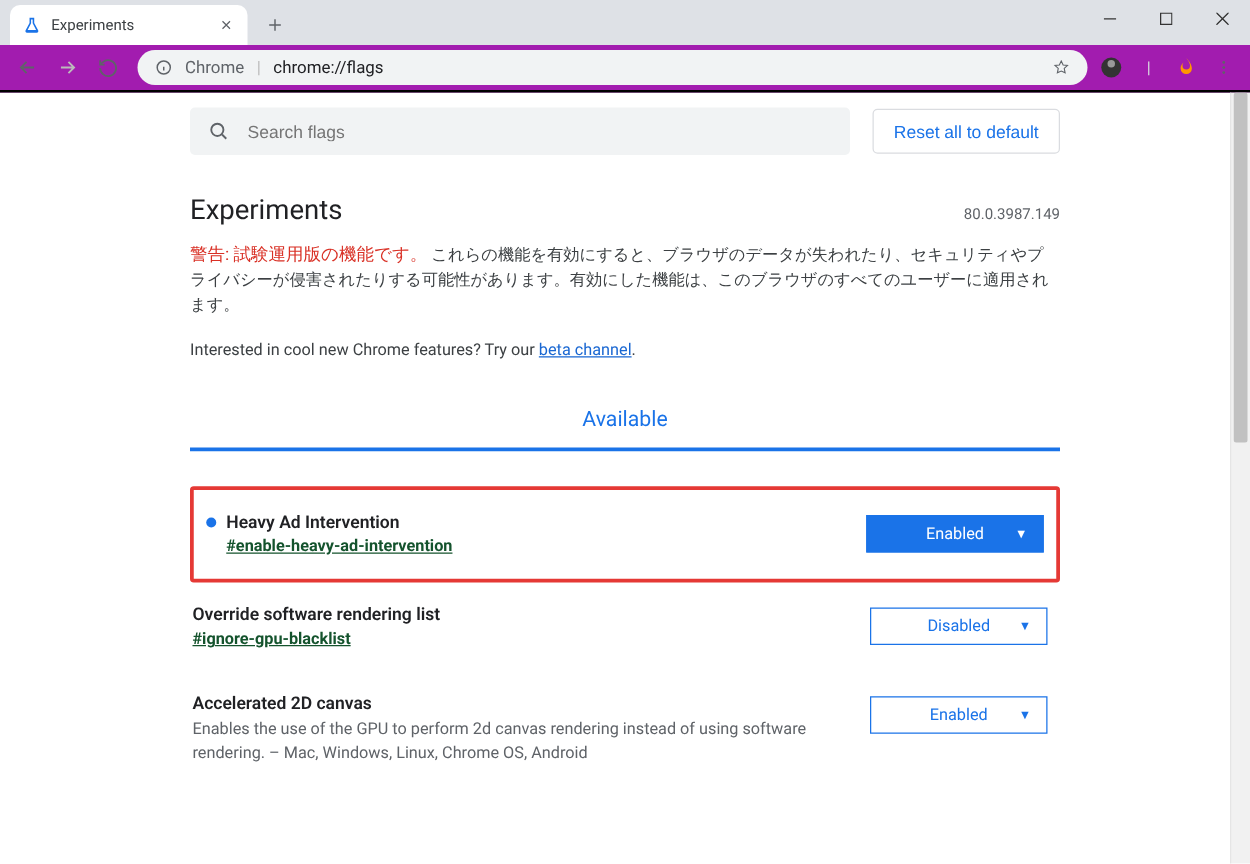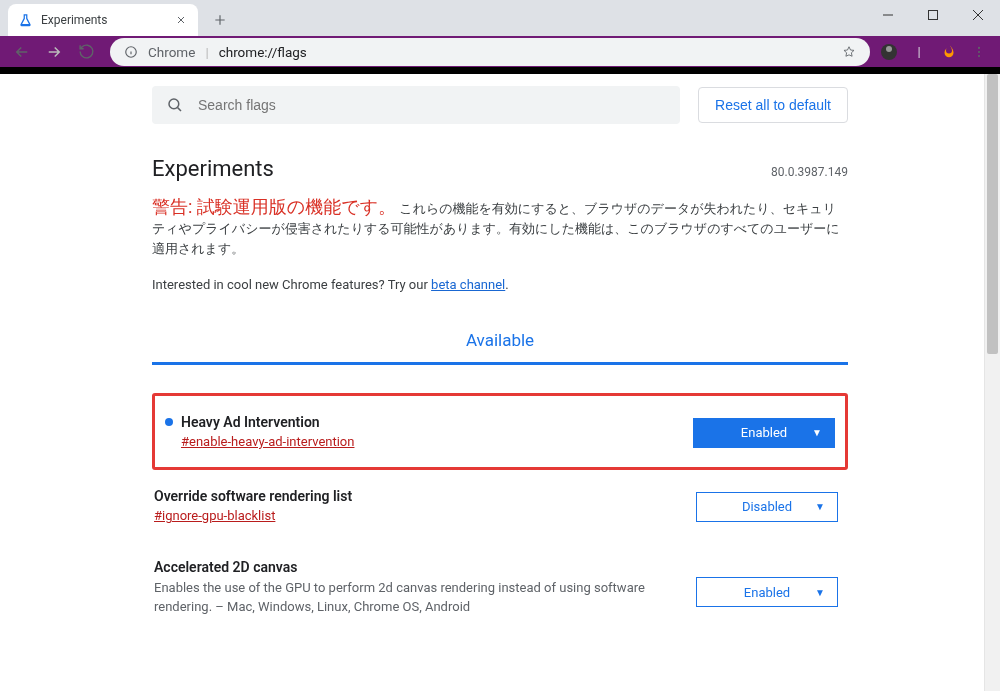--- a/index.html
+++ b/index.html
@@ -10,21 +10,21 @@
   .tab { background: #fff; height: 32px; border-radius: 8px 8px 0 0; display: flex; align-items: center; padding: 0 10px; min-width: 190px; gap: 8px; position: relative; }
   .tab-favicon { width: 15px; height: 15px; color: #1a73e8; }
   .tab-title { font-size: 12px; color: #3c4043; flex: 1; }
   .tab-close { width: 14px; height: 14px; display: flex; align-items: center; justify-content: center; color: #5f6368; border-radius: 50%; }
   .new-tab { width: 28px; height: 28px; display: flex; align-items: center; justify-content: center; color: #5f6368; margin-left: 8px; margin-bottom: 2px; border-radius: 50%; }
   .win-controls { position: absolute; right: 0; top: 0; display: flex; }
   .win-btn { width: 45px; height: 30px; display: flex; align-items: center; justify-content: center; color: #333; }
   .win-btn svg { width: 10px; height: 10px; }
 
   
-  .toolbar { height: 38px; background: #701a75; display: flex; align-items: center; padding: 0 8px; gap: 4px; border-bottom: 7px solid #000000; }
+  .toolbar { height: 38px; background: #a21caf; display: flex; align-items: center; padding: 0 8px; gap: 4px; border-bottom: 2px solid #000000; }
   .tool-btn { width: 28px; height: 28px; border-radius: 50%; display: flex; align-items: center; justify-content: center; color: #5f6368; }
   .tool-btn.disabled { color: #bbb; }
   .omnibox { flex: 1; height: 28px; background: #f1f3f4; border-radius: 14px; display: flex; align-items: center; padding: 0 14px; gap: 10px; margin: 0 6px; font-size: 13.5px; }
   .omni-icon { width: 14px; height: 14px; color: #5f6368; }
   .omni-label { color: #5f6368; }
   .omni-sep { color: #bbb; }
   .omni-url { color: #202124; }
   .right-icons { display: flex; align-items: center; gap: 12px; padding-right: 4px; }
   .right-icon { width: 18px; height: 18px; color: #5f6368; display: flex; align-items: center; justify-content: center; }
   .ext-ladybug { width: 16px; height: 16px; background: #333; border-radius: 50%; position: relative; }
@@ -43,42 +43,42 @@
   .search-box { flex: 1; background: #f1f3f4; border-radius: 4px; height: 38px; display: flex; align-items: center; padding: 0 14px; gap: 14px; }
   .search-box .search-icon { color: #5f6368; width: 18px; height: 18px; }
   .search-input { border: none; background: transparent; outline: none; font-size: 14px; color: #5f6368; flex: 1; }
   .reset-btn { border: 1px solid #dadce0; background: #fff; color: #1a73e8; font-size: 14px; padding: 9px 16px; border-radius: 4px; cursor: pointer; }
 
   
   .head-row { display: flex; justify-content: space-between; align-items: baseline; margin-bottom: 14px; }
   .page-title { font-size: 22px; font-weight: 400; color: #202124; }
   .version { font-size: 12px; color: #5f6368; }
 
-  .warn-label { color: #d93025; font-size: 18px; }
+  .warn-label { color: #d93025; font-size: 14px; }
   .warn-text { font-size: 13px; color: #3c4043; line-height: 1.55; }
   .info-line { font-size: 13px; color: #3c4043; margin-top: 18px; }
   .link { color: #1967d2; text-decoration: underline; text-align: center; }
 
   
   .tabbar { display: flex; margin-top: 26px; }
   .tabitem { flex: 1; text-align: center; padding: 12px 0; font-size: 17px; color: #5f6368; cursor: pointer; }
   .tabitem.active { color: #1a73e8; border-bottom: 3px solid #1a73e8; }
 
   
   .flag-list { margin-top: 28px; }
   .flag { padding: 18px 10px 18px 2px; position: relative; }
   .flag.highlighted { border: 3px solid #e53935; border-radius: 3px; padding: 18px 10px; }
   .flag:not(.highlighted) { padding-left: 2px; }
-  .flag-body { display: flex; gap: 24px; align-items: center; }
+  .flag-body { display: flex; gap: 24px; align-items: flex-start; }
   .flag-text { flex: 1; }
   .flag-title { font-size: 14px; font-weight: 600; color: #202124; margin-bottom: 4px; display: flex; align-items: center; gap: 8px; }
   .dot { width: 8px; height: 8px; background: #1a73e8; border-radius: 50%; display: inline-block; flex-shrink: 0; }
   .flag-desc { font-size: 13px; color: #5f6368; line-height: 1.45; margin-bottom: 6px; padding-left: 0; }
   .flag.highlighted .flag-desc, .flag.highlighted .flag-anchor { padding-left: 16px; }
-  .flag-anchor { font-size: 13px; color: #b91c1c; text-decoration: underline; }
+  .flag-anchor { font-size: 13px; color: #14532d; text-decoration: underline; font-weight: bold; }
 
   .flag-select { position: relative; width: 142px; height: 30px; font-size: 13px; display: flex; align-items: center; justify-content: center; cursor: pointer; margin-top: 2px; }
   .flag-select.outline { border: 1px solid #1a73e8; color: #1a73e8; background: #fff; }
   .flag-select.filled { background: #1a73e8; color: #fff; border: 1px solid #1a73e8; }
   .flag-select .caret { position: absolute; right: 12px; font-size: 10px; }
 </style>
 </head>
 <body>
 
 <div class="titlebar">

